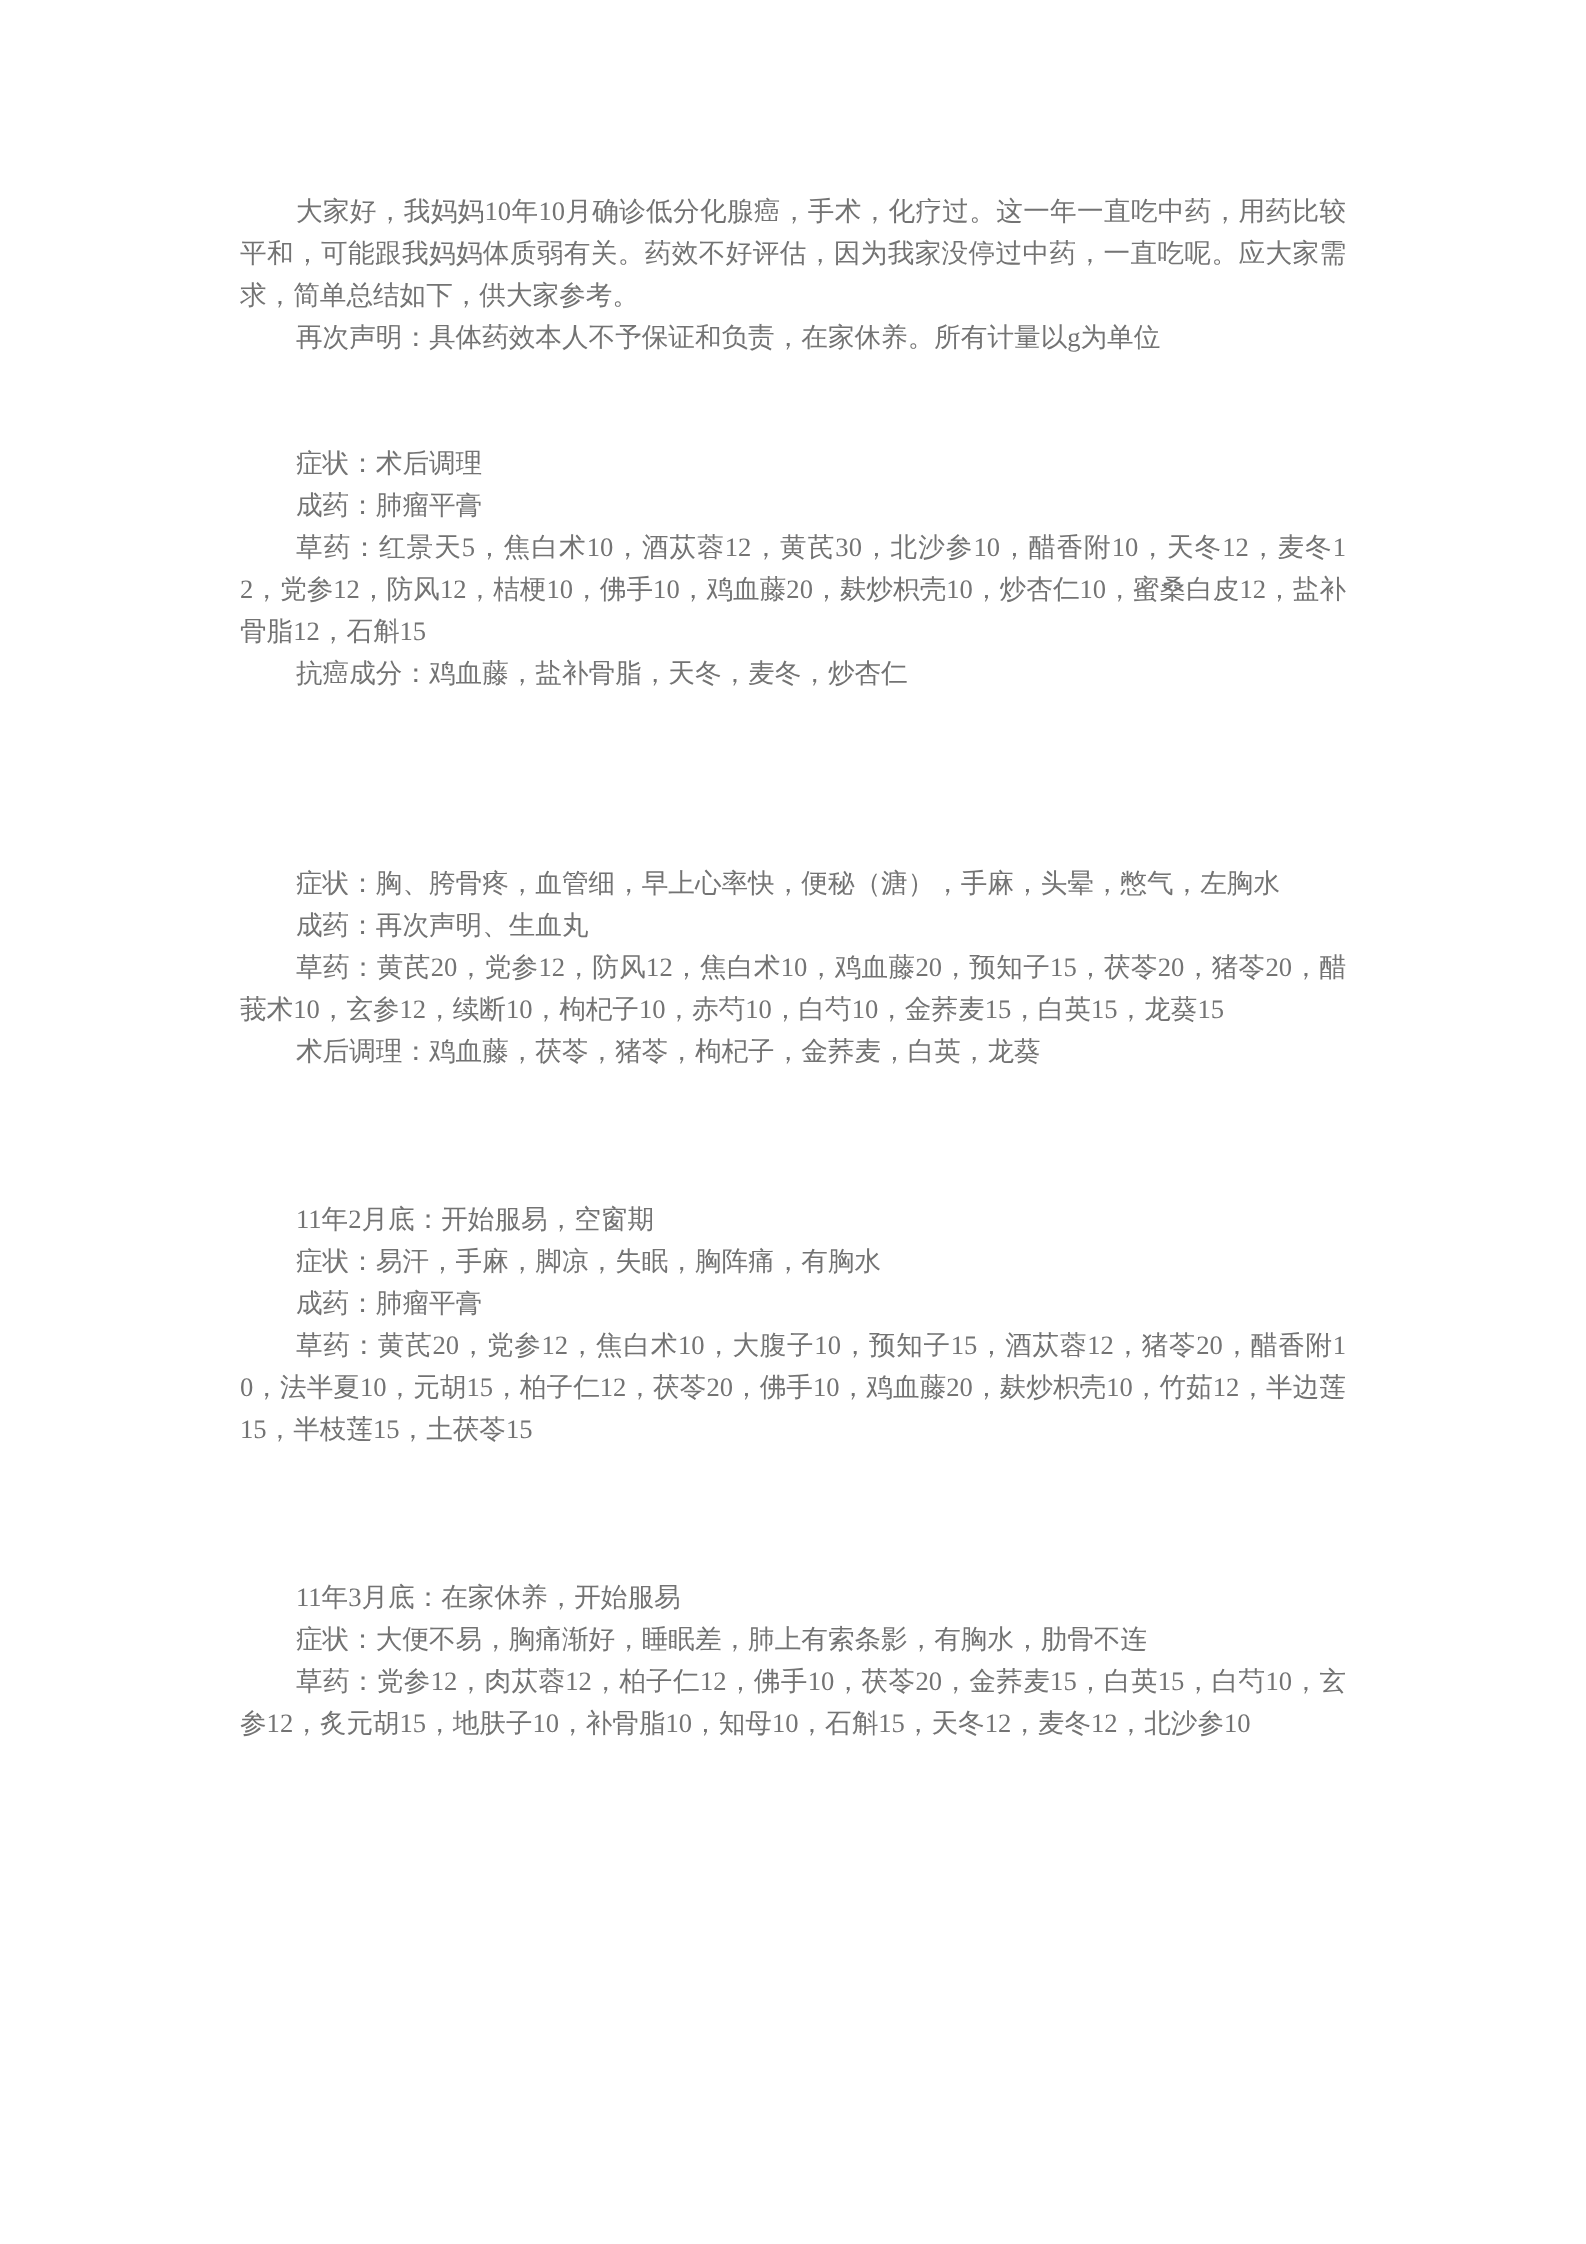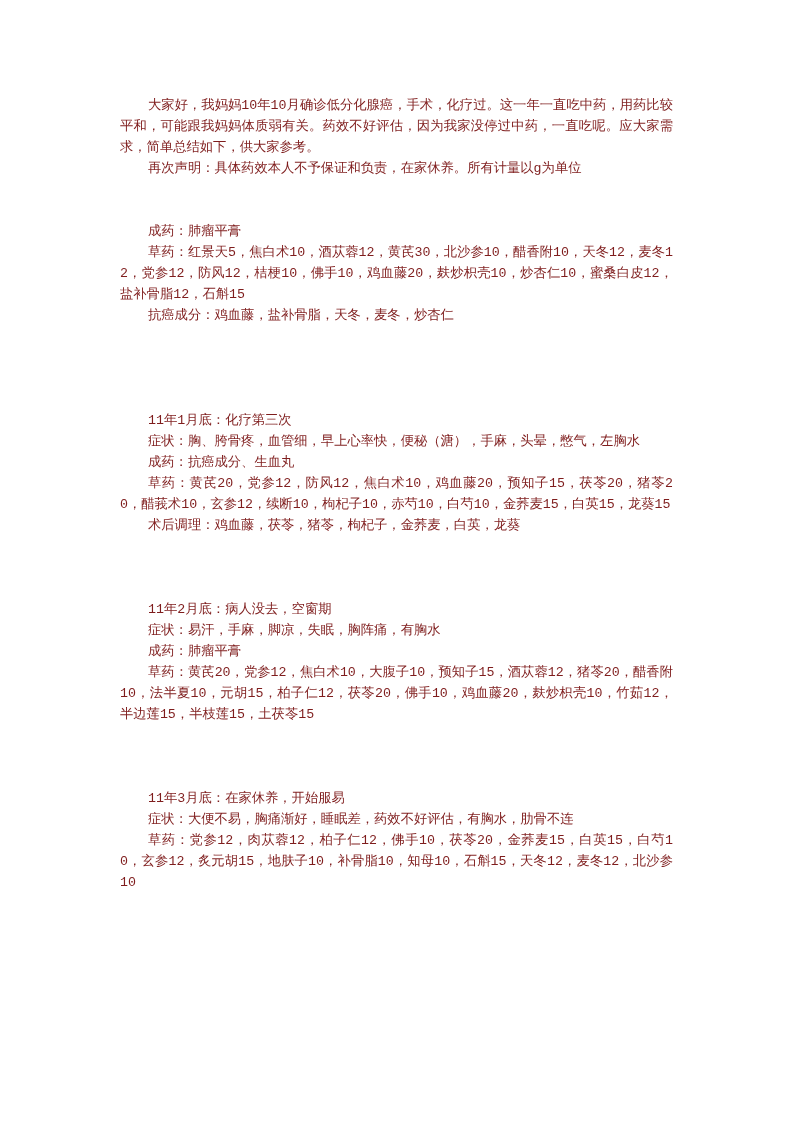--- a/index.html
+++ b/index.html
@@ -2,69 +2,69 @@
 <html><head>
 <meta charset="utf-8">
 <style>
   html, body { margin: 0; padding: 0; background: #ffffff; }
   body { width: 793px; height: 1122px; position: relative; overflow: hidden; }
   .page {
     position: absolute;
     left: 120px;
     top: 95px;
     width: 553px;
-    font-family: Liberation Mono, monospace;
+    font-family: Liberation Serif, serif;
     font-size: 13.3px;
     line-height: 21px;
-    color: #7f1d1d;
+    color: #737373;
   }
   .p { margin: 0; text-indent: 28px; text-align: justify; word-break: break-all; }
   .gap-sm { height: 42px; }
   .gap-lg { height: 84px; }
   .gap-md { height: 63px; }
   .section { margin: 0; }
 </style>
 </head>
 <body>
 
 <div class="page">
 
   <div class="section">
     <p class="p">大家好，我妈妈10年10月确诊低分化腺癌，手术，化疗过。这一年一直吃中药，用药比较平和，可能跟我妈妈体质弱有关。药效不好评估，因为我家没停过中药，一直吃呢。应大家需求，简单总结如下，供大家参考。</p>
     <p class="p">再次声明：具体药效本人不予保证和负责，在家休养。所有计量以g为单位</p>
   </div>
 
   <div class="gap-sm"></div>
 
   <div class="section">
+    <p class="p">症状：术后调理</p>
     <p class="p">成药：肺瘤平膏</p>
     <p class="p">草药：红景天5，焦白术10，酒苁蓉12，黄芪30，北沙参10，醋香附10，天冬12，麦冬12，党参12，防风12，桔梗10，佛手10，鸡血藤20，麸炒枳壳10，炒杏仁10，蜜桑白皮12，盐补骨脂12，石斛15</p>
     <p class="p">抗癌成分：鸡血藤，盐补骨脂，天冬，麦冬，炒杏仁</p>
   </div>
 
   <div class="gap-lg"></div>
 
   <div class="section">
-    <p class="p">11年1月底：化疗第三次</p>
     <p class="p">症状：胸、胯骨疼，血管细，早上心率快，便秘（溏），手麻，头晕，憋气，左胸水</p>
-    <p class="p">成药：抗癌成分、生血丸</p>
+    <p class="p">成药：再次声明、生血丸</p>
     <p class="p">草药：黄芪20，党参12，防风12，焦白术10，鸡血藤20，预知子15，茯苓20，猪苓20，醋莪术10，玄参12，续断10，枸杞子10，赤芍10，白芍10，金荞麦15，白英15，龙葵15</p>
     <p class="p">术后调理：鸡血藤，茯苓，猪苓，枸杞子，金荞麦，白英，龙葵</p>
   </div>
 
   <div class="gap-md"></div>
 
   <div class="section">
-    <p class="p">11年2月底：病人没去，空窗期</p>
+    <p class="p">11年2月底：开始服易，空窗期</p>
     <p class="p">症状：易汗，手麻，脚凉，失眠，胸阵痛，有胸水</p>
     <p class="p">成药：肺瘤平膏</p>
     <p class="p">草药：黄芪20，党参12，焦白术10，大腹子10，预知子15，酒苁蓉12，猪苓20，醋香附10，法半夏10，元胡15，柏子仁12，茯苓20，佛手10，鸡血藤20，麸炒枳壳10，竹茹12，半边莲15，半枝莲15，土茯苓15</p>
   </div>
 
   <div class="gap-md"></div>
 
   <div class="section">
     <p class="p">11年3月底：在家休养，开始服易</p>
-    <p class="p">症状：大便不易，胸痛渐好，睡眠差，药效不好评估，有胸水，肋骨不连</p>
+    <p class="p">症状：大便不易，胸痛渐好，睡眠差，肺上有索条影，有胸水，肋骨不连</p>
     <p class="p">草药：党参12，肉苁蓉12，柏子仁12，佛手10，茯苓20，金荞麦15，白英15，白芍10，玄参12，炙元胡15，地肤子10，补骨脂10，知母10，石斛15，天冬12，麦冬12，北沙参10</p>
   </div>
 
 </div>
 
 </body></html>

